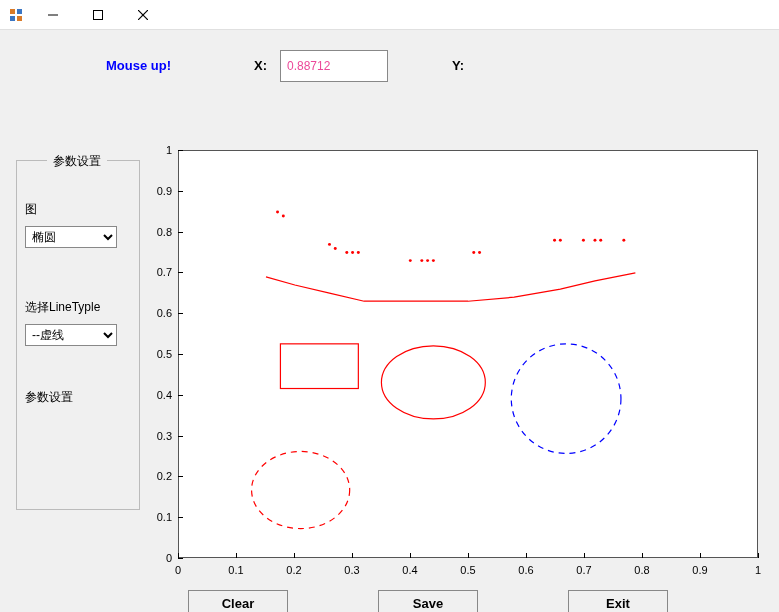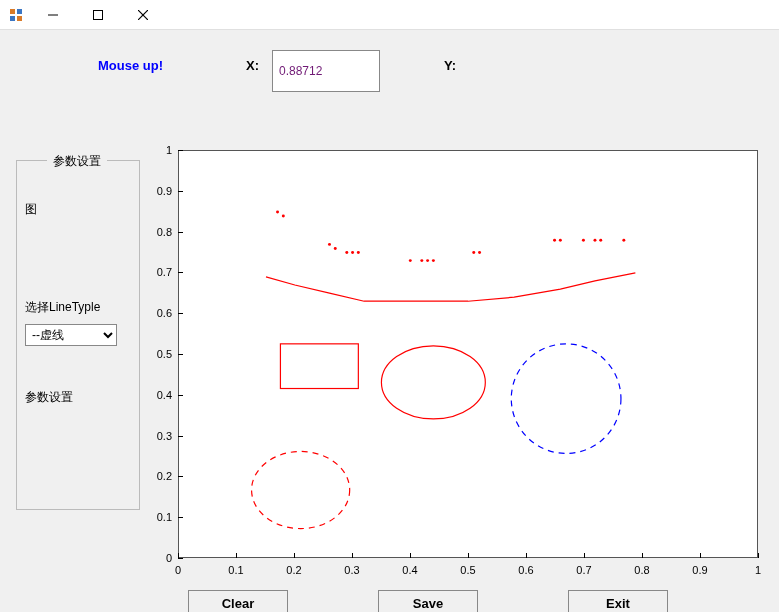--- a/index.html
+++ b/index.html
@@ -6,26 +6,26 @@
     body { font-family: "Microsoft YaHei", Arial, sans-serif; font-size: 12px; background: #fff; width: 779px; height: 612px; overflow: hidden; }
     
     .titlebar { height: 30px; background: #fff; border-bottom: 1px solid #e0e0e0; display: flex; align-items: center; padding: 0 8px; }
     .titlebar-icon { width: 16px; height: 16px; margin-right: 6px; }
     .titlebar-title { flex: 1; font-size: 12px; color: #000; }
     .titlebar-controls { display: flex; gap: 0; }
     .titlebar-btn { width: 45px; height: 28px; display: flex; align-items: center; justify-content: center; cursor: pointer; }
     
     .app-body { background: #f0f0f0; height: 582px; position: relative; }
     
-    .status-row { position: absolute; top: 20px; left: 8px; right: 0; height: 30px; display: flex; align-items: center; }
+    .status-row { position: absolute; top: 20px; left: 16px; right: 0; height: 30px; display: flex; align-items: center; }
     .status-msg { position: absolute; left: 90px; color: #0000ff; font-weight: bold; font-size: 13px; }
     .coord-label { font-weight: bold; font-size: 13px; }
     .coord-x-label { position: absolute; left: 238px; }
     .coord-y-label { position: absolute; left: 436px; }
-    .coord-input { position: absolute; background: #fff; border: 1px solid #888; height: 24px; width: 108px; padding: 20px 6px; color: #701a75; font-size: 12px; }
+    .coord-input { position: absolute; background: #fff; border: 1px solid #888; height: 32px; width: 108px; padding: 2px 6px; color: #ec4899; font-size: 12px; }
     .coord-x { left: 264px; top: 0; }
     .coord-y { left: 462px; top: 0; }
     
     .settings-panel { position: absolute; left: 16px; top: 130px; width: 124px; height: 350px; border: 1px solid #bbb; background: #f0f0f0; }
     .panel-title { position: absolute; top: -8px; left: 30px; background: #f0f0f0; padding: 0 6px; font-size: 12px; }
     .setting-group { position: absolute; left: 8px; width: 108px; }
     .setting-label { font-size: 12px; display: block; margin-bottom: 8px; }
     .setting-select { width: 92px; height: 22px; background: #fff; border: 1px solid #888; font-size: 12px; padding: 0 2px; }
     .group-1 { top: 40px; }
     .group-2 { top: 138px; }
@@ -82,20 +82,21 @@
     <span class="status-msg">Mouse up!</span>
     <span class="coord-label coord-x-label">X:</span>
     <input class="coord-input coord-x" value="0.88712" style="">
     <span class="coord-label coord-y-label">Y:</span>
   </div>
 
   <div class="settings-panel">
     <span class="panel-title">参数设置</span>
     <div class="setting-group group-1">
       <span class="setting-label">图</span>
+      <select class="setting-select"><option>椭圆</option></select>
     </div>
     <div class="setting-group group-2">
       <span class="setting-label">选择LineTyple</span>
       <select class="setting-select"><option>--虚线</option></select>
     </div>
     <div class="setting-group group-3">
       <span class="setting-label">参数设置</span>
     </div>
   </div>
 

